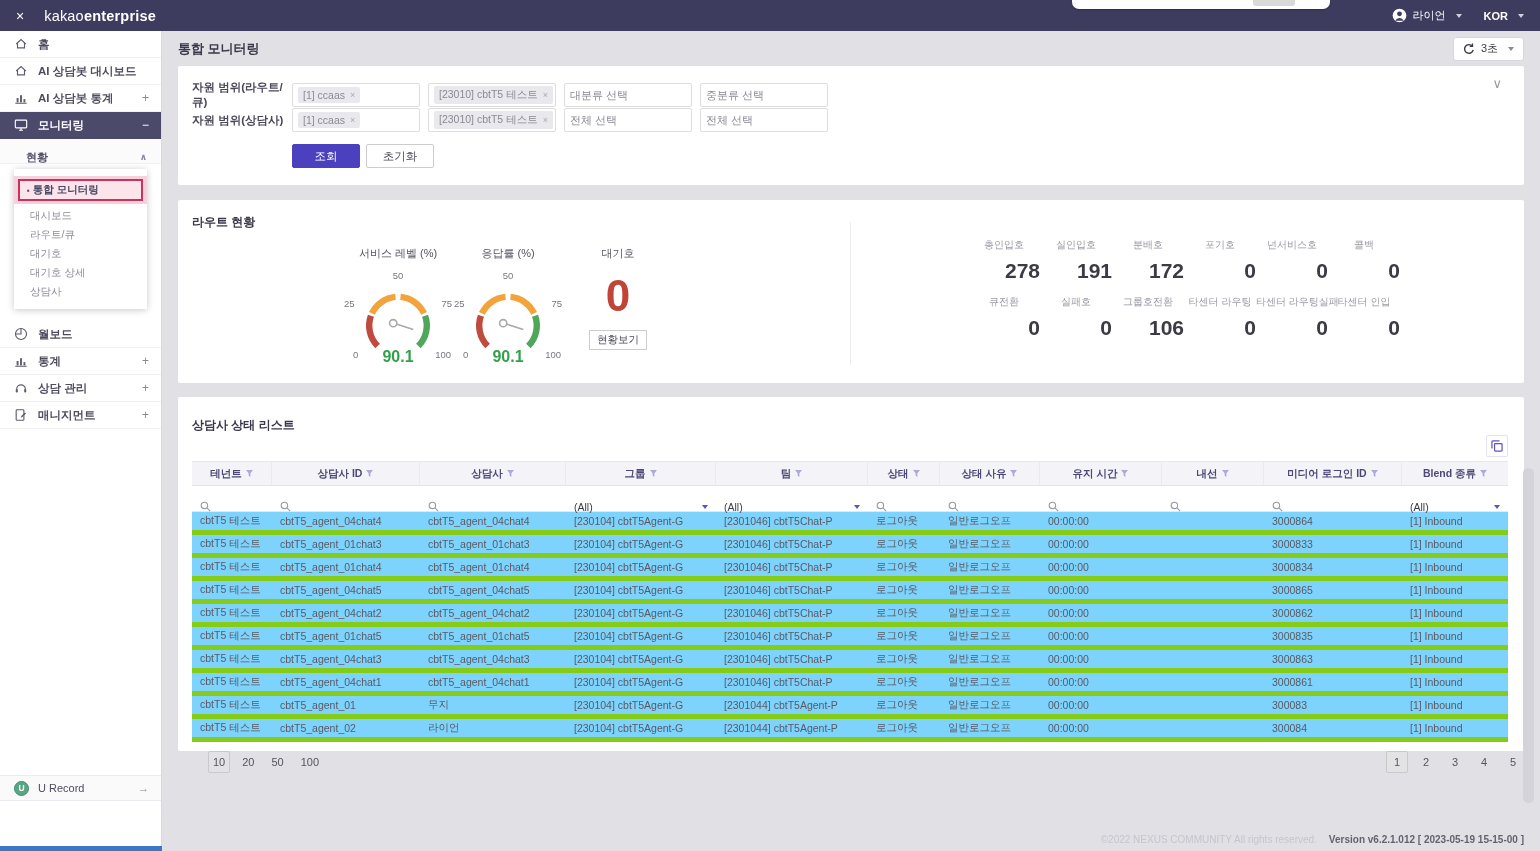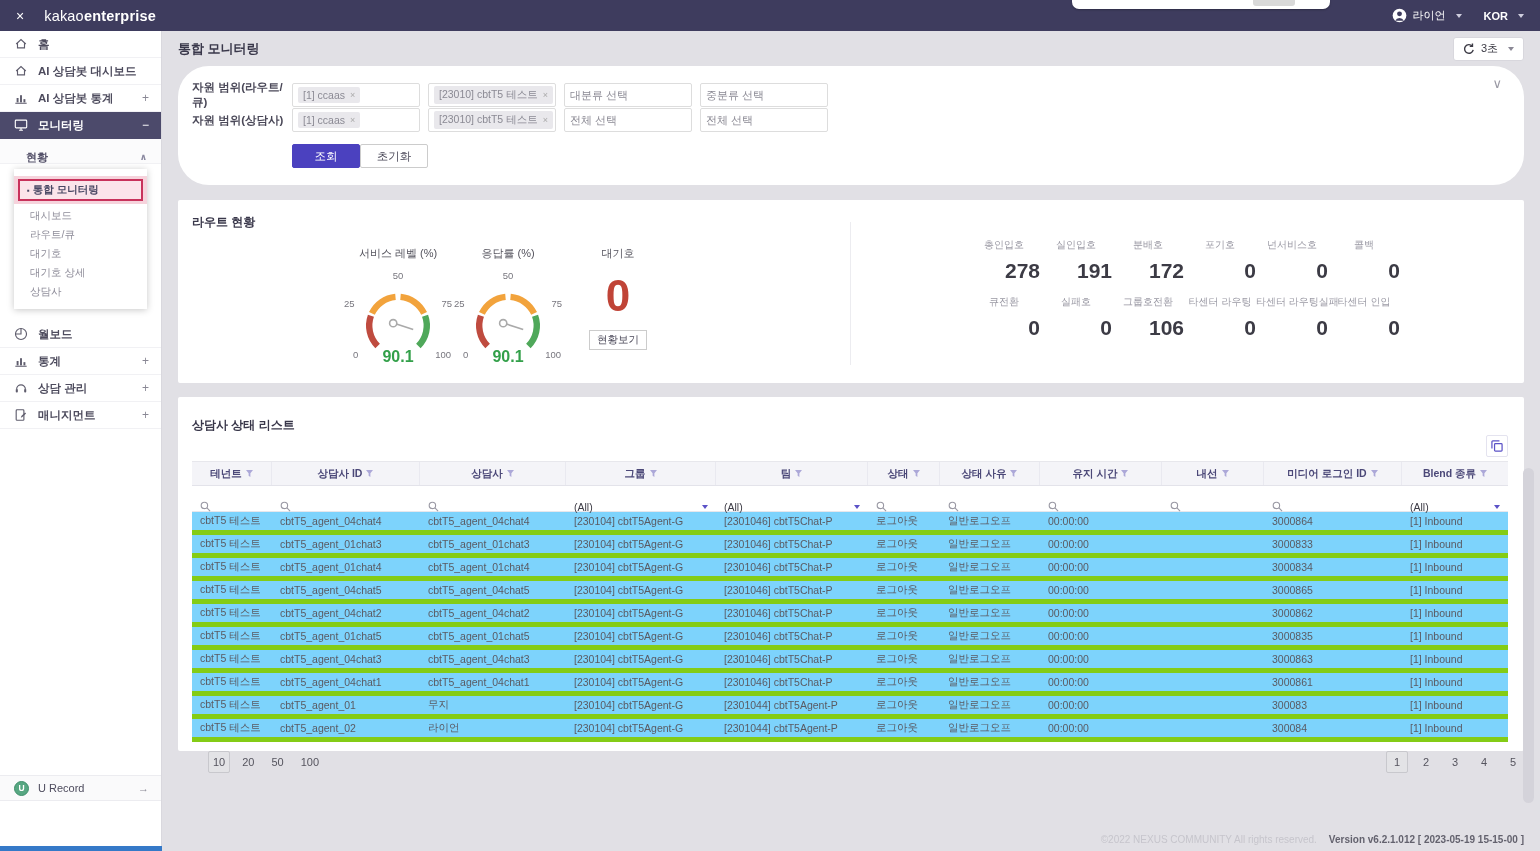--- a/index.html
+++ b/index.html
@@ -60,35 +60,35 @@
   .blue-strip{position:absolute; left:0; bottom:0; width:162px; height:5px; background:#3579c8; z-index:6;}
 
   
   .main{position:absolute; left:162px; top:31px; right:0; bottom:0; background:var(--bg); overflow:hidden;}
   .titlebar{position:absolute; left:0; top:0; right:0; height:35px; display:flex; align-items:center; padding:0 16px;}
   .page-title{font-size:13px; font-weight:700; color:#39374a;}
   .refresh-btn{margin-left:auto; height:24px; background:#fff; border:1px solid #d8d7dd; border-radius:3px;
                display:flex; align-items:center; gap:6px; padding:0 9px; font-size:11px; color:var(--ink); cursor:pointer;}
 
   .card{position:absolute; left:16px; right:16px; background:#fff; border-radius:2px;}
-  .card-filter{top:35px; height:119px;border-radius:31px;}
+  .card-filter{top:35px; height:119px;}
   .card-route{top:169px; height:183px;}
   .card-agents{top:366px; height:354px;}
 
   
   .frow{position:absolute; left:14px; display:flex; align-items:center;}
   .frow.r1{top:14px;} .frow.r2{top:42px;}
   .flabel{width:100px; font-size:11.5px; font-weight:700; color:#4a4858;}
   .fbox{width:128px; height:24px; border:1px solid #ddd; border-radius:2px; background:#fff;
         display:flex; align-items:center; padding:0 5px; margin-right:8px; overflow:hidden; cursor:pointer;}
   .chip{background:#e9e8ec; color:#8b8a94; font-size:10.5px; padding:2px 5px; border-radius:2px;
         display:flex; align-items:center; gap:5px; white-space:nowrap;}
   .chip .x{color:#aaa; font-size:9px; cursor:pointer;}
   .fselect{color:#8b8a94; font-size:11px;}
-  .fbtns{position:absolute; left:114px; top:78px; display:flex; text-align:right;}
+  .fbtns{position:absolute; left:114px; top:78px; display:flex; gap:6px;text-align:right;}
   .btn{height:24px; width:68px; font-size:11.5px; display:flex; align-items:center; justify-content:center;
        border-radius:2px; cursor:pointer;}
   .btn-primary{background:var(--accent); color:#fff; border:1px solid var(--accent);}
   .btn-plain{background:#fff; color:#4a4858; border:1px solid #ccc;}
   .panel-chevron{position:absolute; right:22px; top:10px; color:#9a99a4; font-size:13px; cursor:pointer;}
 
   
   .card-title{position:absolute; left:14px; top:14px; font-size:12px; font-weight:700; color:#39374a;}
   .gauges{position:absolute; left:165px; top:46px; display:flex;}
   .gwidget{width:110px;}

